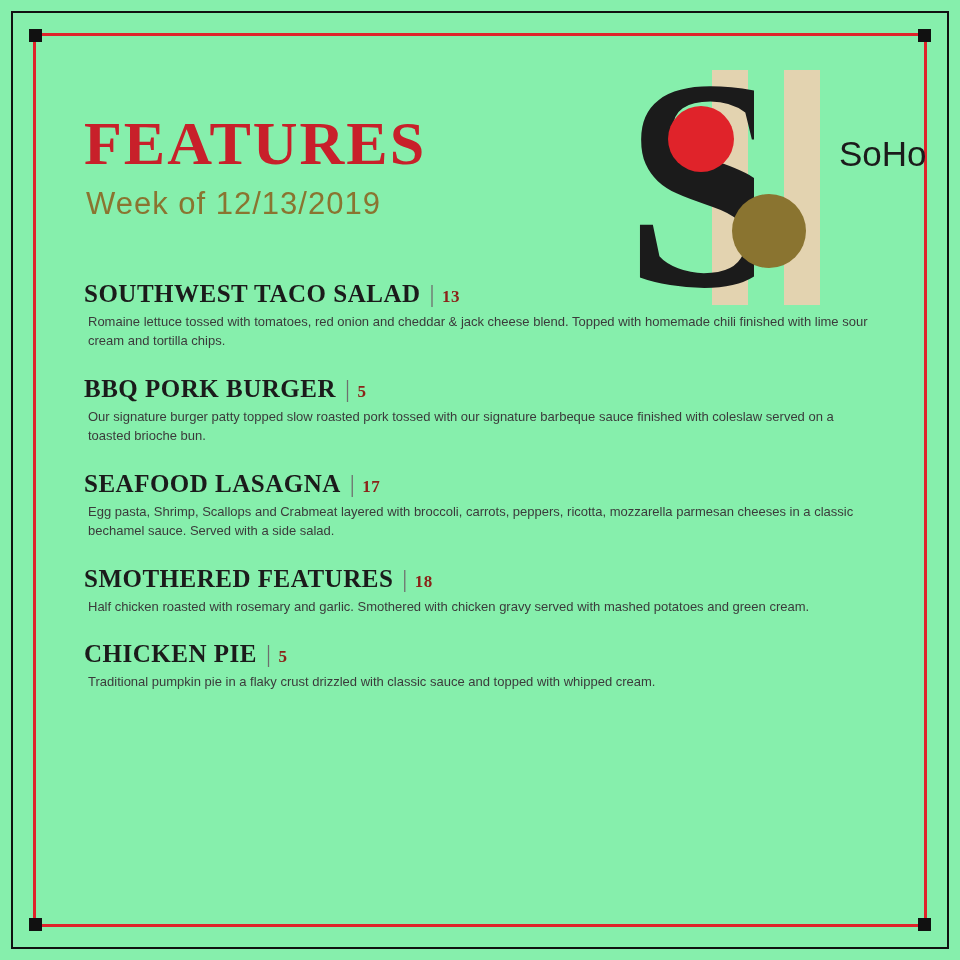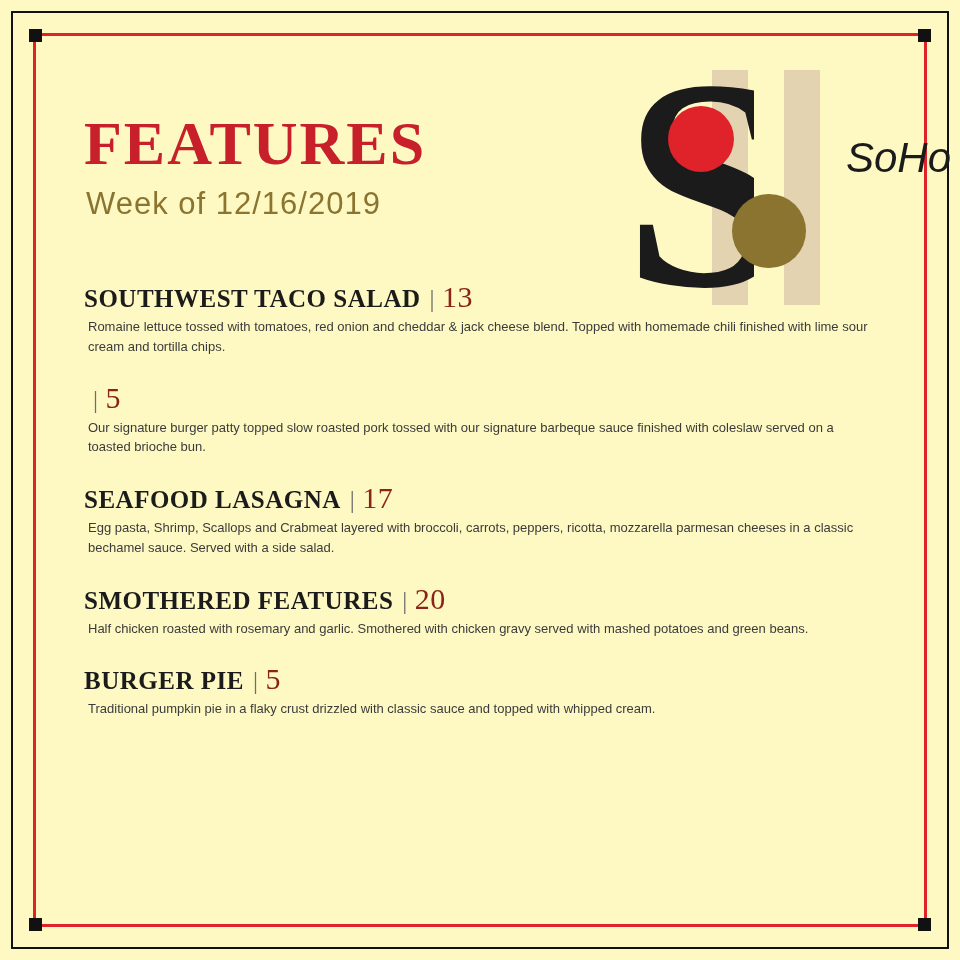--- a/index.html
+++ b/index.html
@@ -12,21 +12,21 @@
     height: 960px;
     font-family: "Liberation Sans", sans-serif;
     overflow: hidden;
   }
 
   
   .page {
     position: relative;
     width: 960px;
     height: 960px;
-    background: #fef9c3;
+    background: #86efac;
     box-sizing: border-box;
   }
   .frame-black {
     position: absolute;
     left: 11px;
     top: 11px;
     right: 11px;
     bottom: 11px;
     border: 2px solid #111111;
     box-sizing: border-box;
@@ -148,27 +148,26 @@
     position: absolute;
     left: 108px;
     top: 128px;
     width: 74px;
     height: 74px;
     border-radius: 50%;
     background: #8a7430;
   }
   .logo-text {
     position: absolute;
-    left: 222px;
+    left: 215px;
     top: 78px;
     font-family: "Liberation Sans", sans-serif;
-    font-size: 42px;
+    font-size: 35px;
     color: #1b1b1b;
     letter-spacing: 0px;
-    font-style: italic;
   }
 
   
   .menu {
     margin-top: 14px;
     padding-left: 28px;
     padding-right: 10px;
   }
   .menu-item {
     margin-bottom: 24px;
@@ -187,22 +186,22 @@
   }
   .item-name { white-space: nowrap; }
   .item-sep {
     color: #6e6e6e;
     margin: 0 7px 0 9px;
     font-weight: normal;
   }
   .item-price {
     color: #8a2318;
     font-family: "Liberation Serif", serif;
-    font-weight: normal;
-    font-size: 30px;
+    font-weight: bold;
+    font-size: 17px;
   }
   .item-desc {
     font-family: "Liberation Sans", sans-serif;
     font-size: 13px;
     line-height: 1.52;
     color: #3b3b3b;
     margin: 4px;
     max-width: 790px;
   }
 </style>
@@ -217,21 +216,21 @@
     <span class="corner tl"></span>
     <span class="corner tr"></span>
     <span class="corner bl"></span>
     <span class="corner br"></span>
   </div>
 
   <div class="content">
 
     <div class="header">
       <h1 class="title">FEATURES</h1>
-      <p class="subtitle">Week of 12/16/2019</p>
+      <p class="subtitle">Week of 12/13/2019</p>
 
       <div class="logo">
         <div class="logo-mark">
           <div class="logo-bar"></div>
           <div class="logo-bar2"></div>
           <div class="logo-s">S</div>
           <div class="logo-dot-red"></div>
           <div class="logo-dot-gold"></div>
         </div>
         <div class="logo-text">SoHo</div>
@@ -244,47 +243,48 @@
         <div class="item-head">
           <span class="item-name">SOUTHWEST TACO SALAD</span>
           <span class="item-sep">|</span>
           <span class="item-price">13</span>
         </div>
         <p class="item-desc">Romaine lettuce tossed with tomatoes, red onion and cheddar &amp; jack cheese blend. Topped with homemade chili finished with lime sour cream and tortilla chips.</p>
       </div>
 
       <div class="menu-item">
         <div class="item-head">
+          <span class="item-name">BBQ PORK BURGER</span>
           <span class="item-sep">|</span>
           <span class="item-price">5</span>
         </div>
         <p class="item-desc">Our signature burger patty topped slow roasted pork tossed with our signature barbeque sauce finished with coleslaw served on a toasted brioche bun.</p>
       </div>
 
       <div class="menu-item">
         <div class="item-head">
           <span class="item-name">SEAFOOD LASAGNA</span>
           <span class="item-sep">|</span>
           <span class="item-price">17</span>
         </div>
         <p class="item-desc">Egg pasta, Shrimp, Scallops and Crabmeat layered with broccoli, carrots, peppers, ricotta, mozzarella  parmesan cheeses in a classic bechamel sauce. Served with a side salad.</p>
       </div>
 
       <div class="menu-item">
         <div class="item-head">
           <span class="item-name">SMOTHERED FEATURES</span>
           <span class="item-sep">|</span>
-          <span class="item-price">20</span>
-        </div>
-        <p class="item-desc">Half chicken roasted with rosemary and garlic. Smothered with chicken gravy served with mashed potatoes and green beans.</p>
-      </div>
-
-      <div class="menu-item">
-        <div class="item-head">
-          <span class="item-name">BURGER PIE</span>
+          <span class="item-price">18</span>
+        </div>
+        <p class="item-desc">Half chicken roasted with rosemary and garlic. Smothered with chicken gravy served with mashed potatoes and green cream.</p>
+      </div>
+
+      <div class="menu-item">
+        <div class="item-head">
+          <span class="item-name">CHICKEN PIE</span>
           <span class="item-sep">|</span>
           <span class="item-price">5</span>
         </div>
         <p class="item-desc">Traditional pumpkin pie in a flaky crust drizzled with classic sauce and topped with whipped cream.</p>
       </div>
 
     </div>
   </div>
 </div>
 

